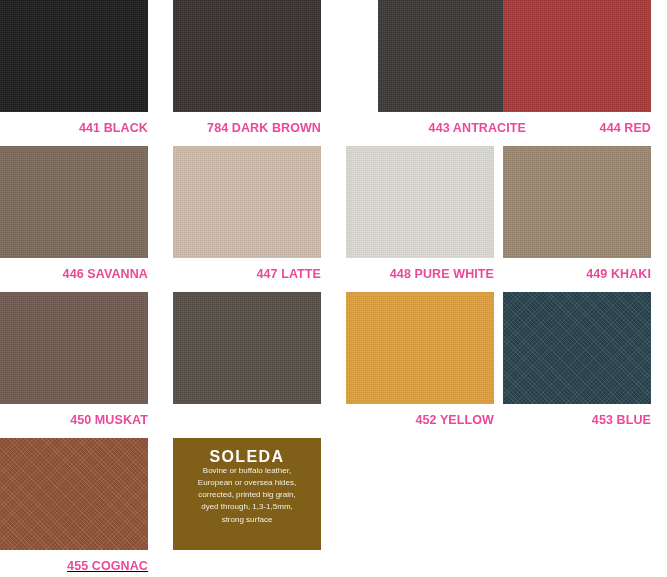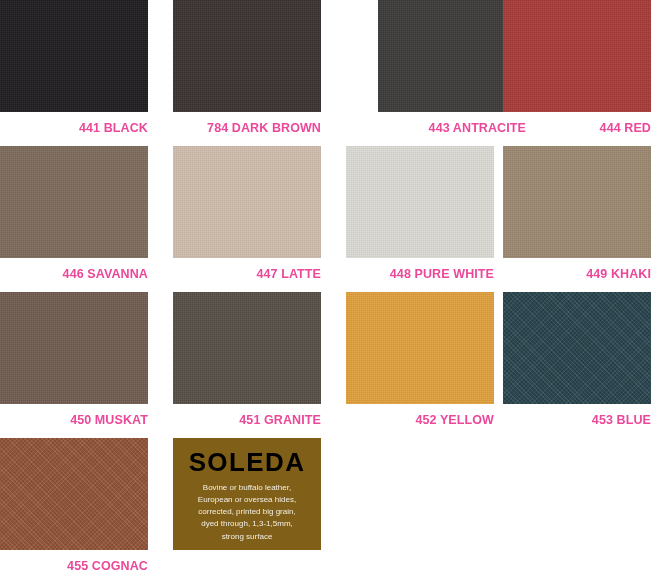--- a/index.html
+++ b/index.html
@@ -58,26 +58,26 @@
     width: 148px;
     height: 112px;
     box-sizing: border-box;
     display: flex;
     flex-direction: column;
     align-items: center;
     justify-content: flex-start;
     padding-top: 11px;
   }
   .info-brand {
-    font-size: 26px;
+    font-size: 16px;
     font-weight: bold;
-    color: #000000;
+    color: #ffffff;
     letter-spacing: 1.4px;
     line-height: 1;
-    margin-bottom: 7px;
+    margin-bottom: 0;
   }
   .info-desc {
     font-size: 8px;
     color: #f2eee3;
     text-align: center;
     line-height: 1.52;
     padding: 0 7px;
   }
 </style>
 </head>
@@ -116,31 +116,30 @@
       <div class="swatch-cell" style="left: 503px; top: 146px;">
         <div class="swatch" style="background: rgb(155, 136, 113);"></div>
         <div class="swatch-label">449 KHAKI</div>
       </div>
       <div class="swatch-cell" style="left: 0px; top: 292px;">
         <div class="swatch" style="background: rgb(112, 91, 80);"></div>
         <div class="swatch-label">450 MUSKAT</div>
       </div>
       <div class="swatch-cell" style="left: 173px; top: 292px;">
         <div class="swatch" style="background: rgb(86, 78, 70);"></div>
-        <div class="swatch-label">451 GRANITE</div>
       </div>
       <div class="swatch-cell" style="left: 346px; top: 292px;">
         <div class="swatch" style="background: rgb(224, 160, 60);"></div>
         <div class="swatch-label">452 YELLOW</div>
       </div>
       <div class="swatch-cell" style="left: 503px; top: 292px;">
         <div class="swatch grainy" style="background: rgb(43, 71, 80);"></div>
         <div class="swatch-label">453 BLUE</div>
       </div>
-      <div class="swatch-cell" style="left: 0px; top: 438px;">
+      <div class="swatch-cell" style="left: 0px; top: 438px; text-decoration: underline;">
         <div class="swatch grainy" style="background: rgb(150, 87, 58);"></div>
         <div class="swatch-label">455 COGNAC</div>
       </div>
     </div>
   <div class="info-panel" id="info-panel" style="left: 173px; top: 438px; background: rgb(128, 96, 25);">
     <div class="info-brand">SOLEDA</div>
     <div class="info-desc" id="info-desc">
         <div>Bovine or buffalo leather,</div>
         <div>European or oversea hides,</div>
         <div>corrected, printed big grain,</div>

